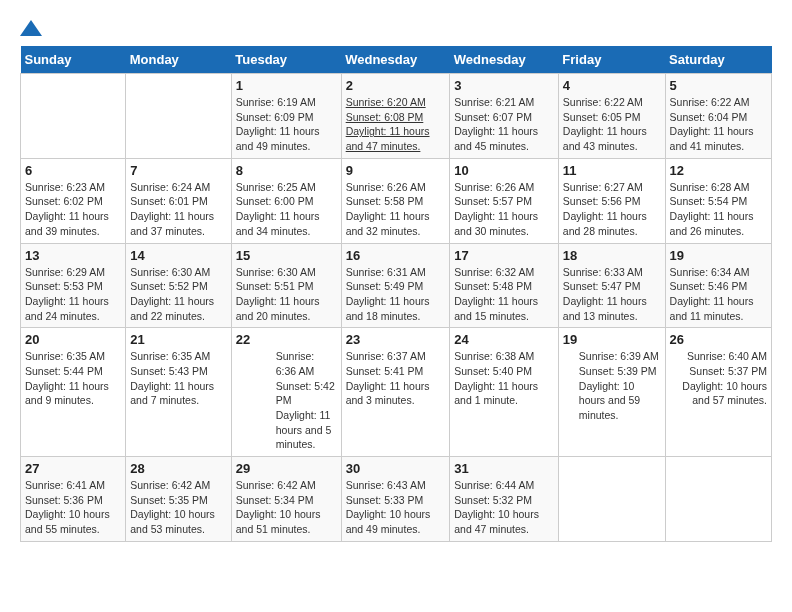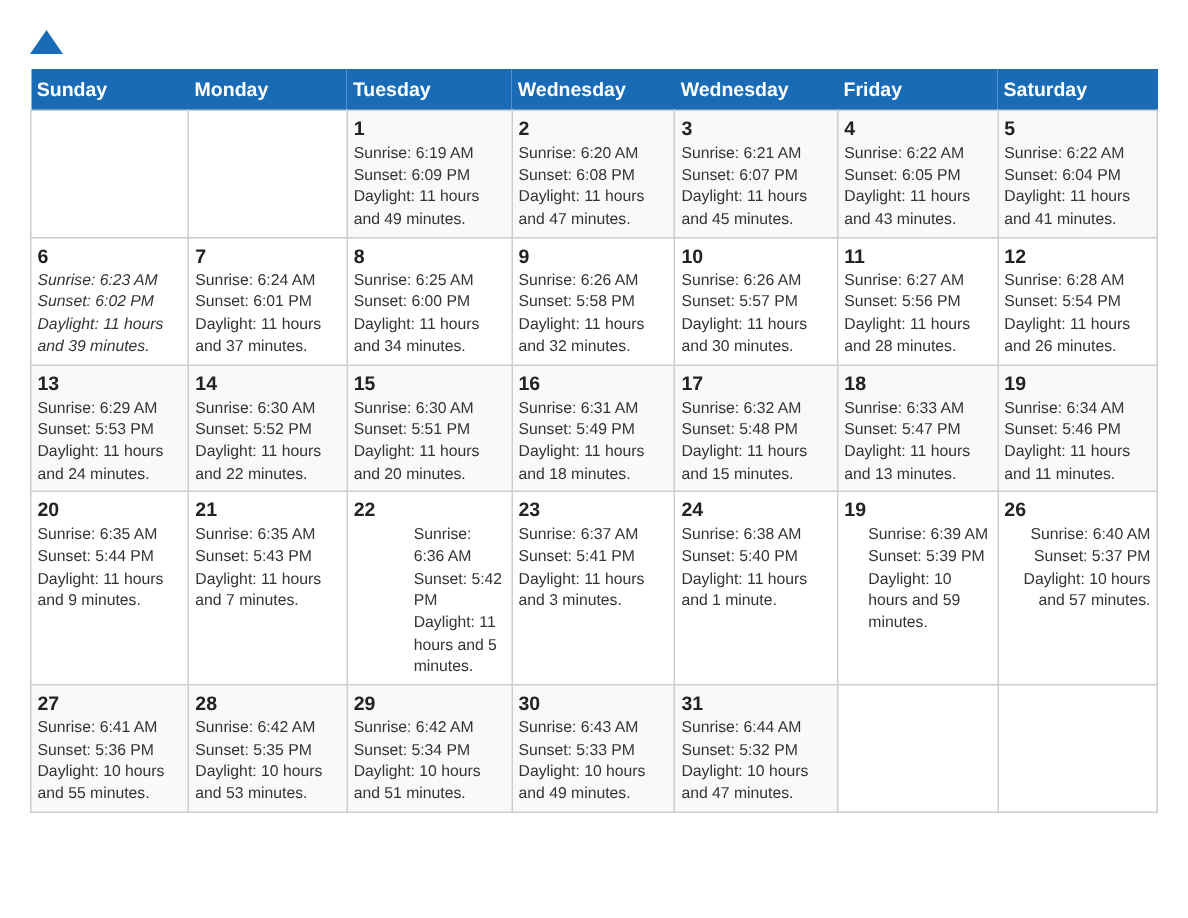--- a/index.html
+++ b/index.html
@@ -113,21 +113,21 @@
         <td class="empty-cell"></td>
         <td class="empty-cell"></td>
         <td>
           <span class="day-number">1</span>
           <div class="day-info" style="white-space: pre-line;">Sunrise: 6:19 AM
 Sunset: 6:09 PM
 Daylight: 11 hours and 49 minutes.</div>
         </td>
         <td>
           <span class="day-number">2</span>
-          <div class="day-info" style="white-space: pre-line;">Sunrise: 6:20 AM
+          <div class="day-info" style="white-space: pre-line; text-decoration: underline;">Sunrise: 6:20 AM
 Sunset: 6:08 PM
 Daylight: 11 hours and 47 minutes.</div>
         </td>
         <td>
           <span class="day-number">3</span>
           <div class="day-info" style="white-space: pre-line;">Sunrise: 6:21 AM
 Sunset: 6:07 PM
 Daylight: 11 hours and 45 minutes.</div>
         </td>
         <td>
@@ -139,21 +139,21 @@
         <td>
           <span class="day-number">5</span>
           <div class="day-info" style="white-space: pre-line;">Sunrise: 6:22 AM
 Sunset: 6:04 PM
 Daylight: 11 hours and 41 minutes.</div>
         </td>
       </tr>
       <tr>
         <td>
           <span class="day-number">6</span>
-          <div class="day-info" style="white-space: pre-line; font-style: italic;">Sunrise: 6:23 AM
+          <div class="day-info" style="white-space: pre-line;">Sunrise: 6:23 AM
 Sunset: 6:02 PM
 Daylight: 11 hours and 39 minutes.</div>
         </td>
         <td>
           <span class="day-number">7</span>
           <div class="day-info" style="white-space: pre-line;">Sunrise: 6:24 AM
 Sunset: 6:01 PM
 Daylight: 11 hours and 37 minutes.</div>
         </td>
         <td>

